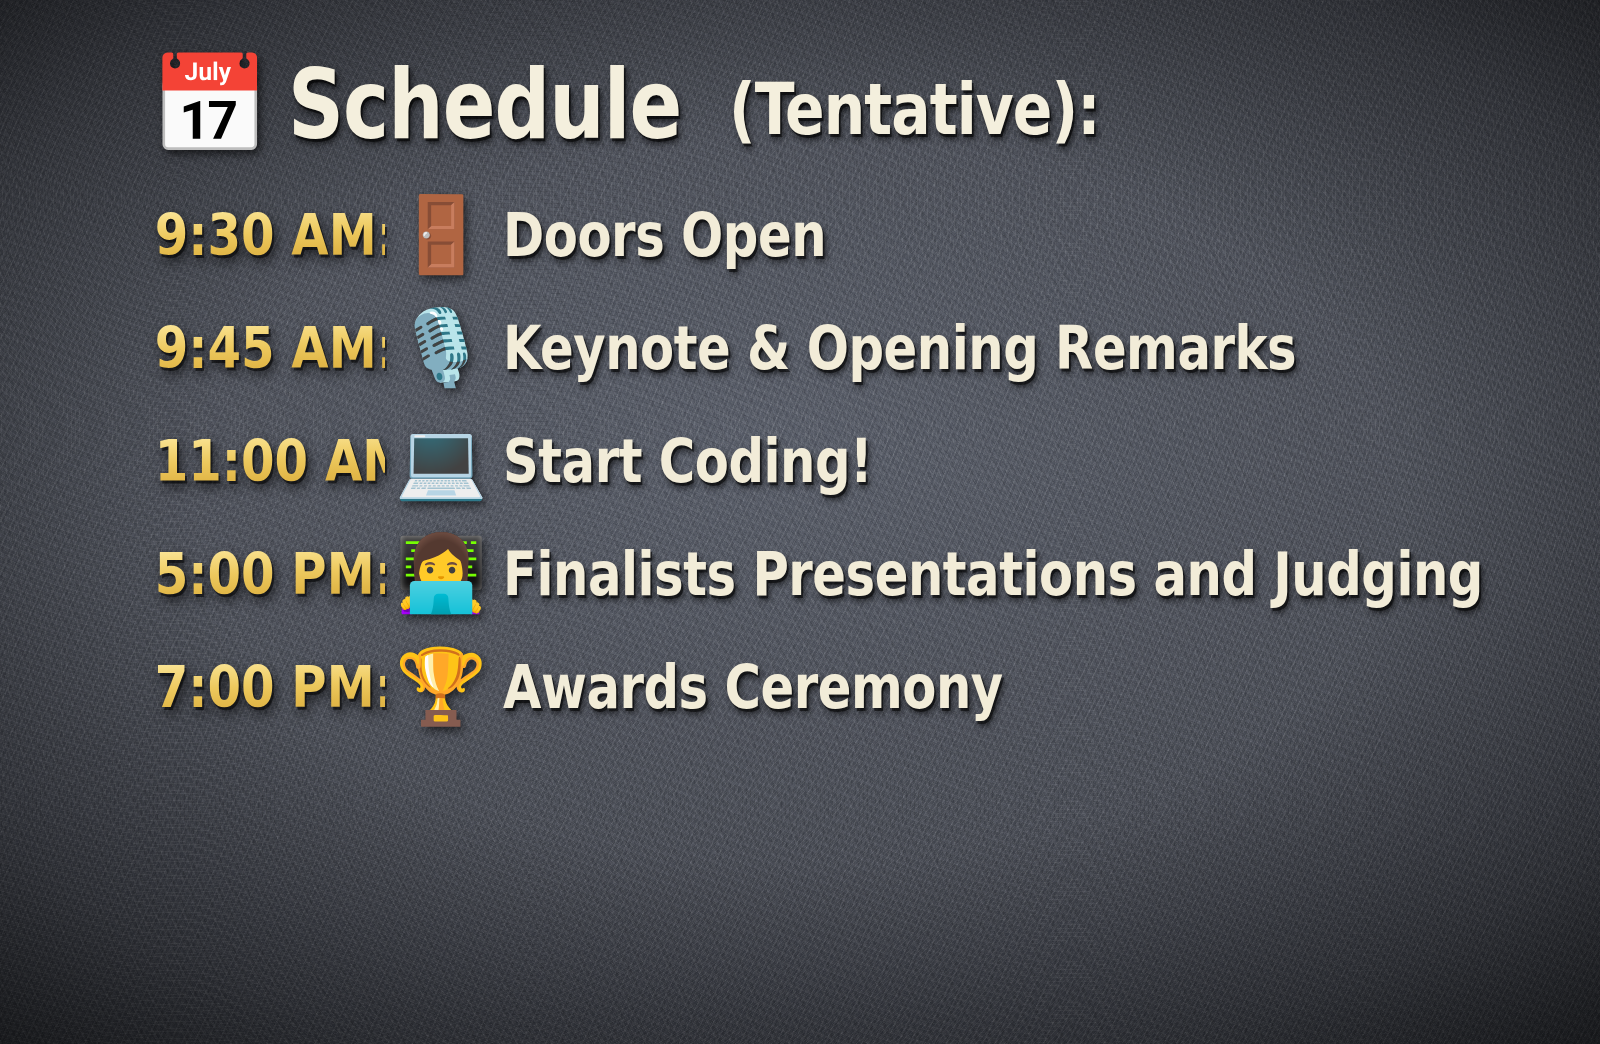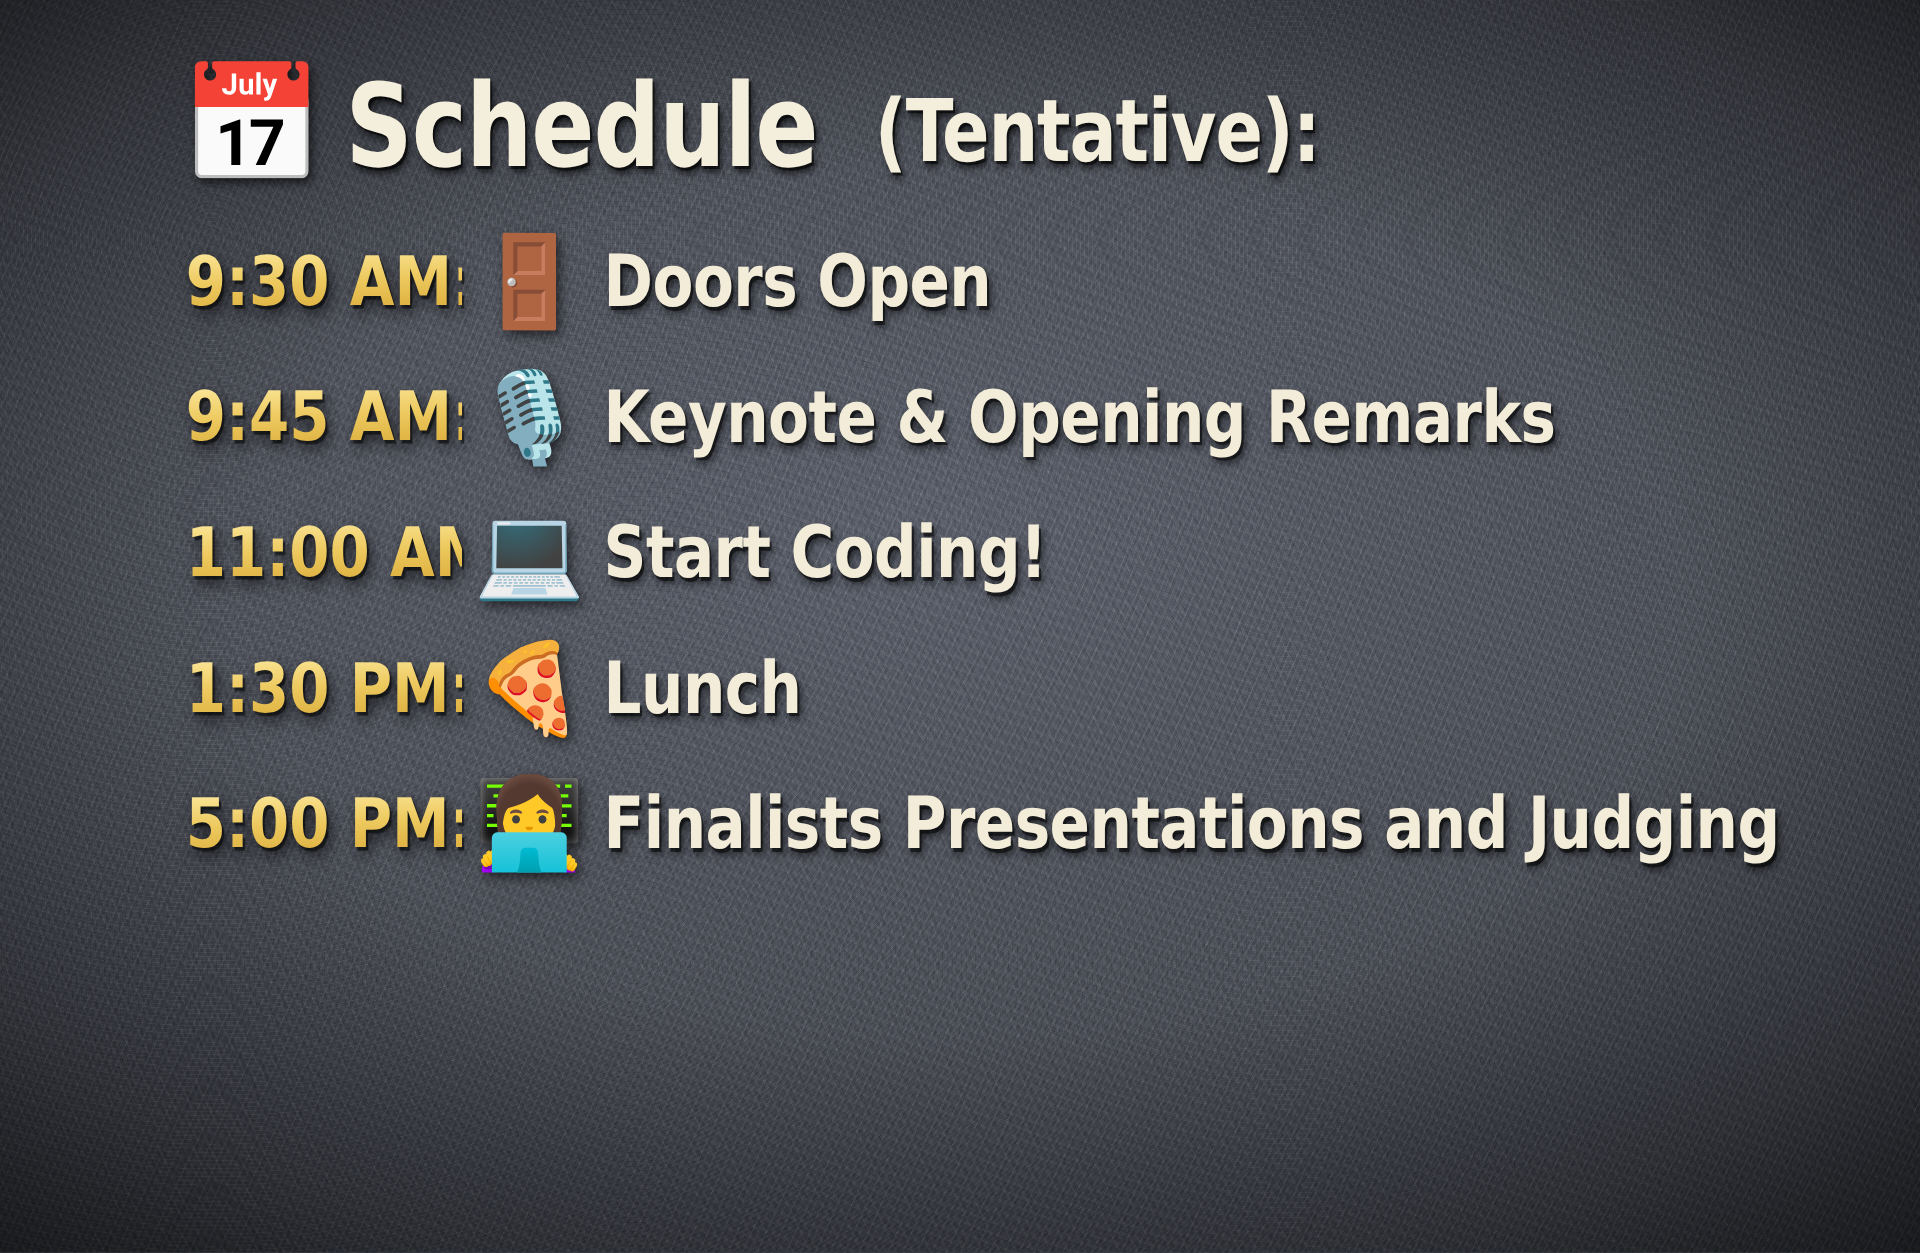--- a/index.html
+++ b/index.html
@@ -215,24 +215,24 @@
         <span class="time">9:45 AM:</span>
         <span class="row-emoji">🎙️</span>
         <span class="label">Keynote &amp; Opening Remarks</span>
       </div>
       <div class="row">
         <span class="time">11:00 AM:</span>
         <span class="row-emoji">💻</span>
         <span class="label">Start Coding!</span>
       </div>
       <div class="row">
-        <span class="time">1:30 PM:</span>
-        <span class="row-emoji">🍕</span>
-        <span class="label">Lunch</span>
-      </div>
-      <div class="row">
         <span class="time">5:00 PM:</span>
         <span class="row-emoji">👩‍💻</span>
         <span class="label">Finalists Presentations and Judging</span>
       </div>
+      <div class="row">
+        <span class="time">7:00 PM:</span>
+        <span class="row-emoji">🏆</span>
+        <span class="label">Awards Ceremony</span>
+      </div>
     </div>
 
 </div>
 
 </body></html>

